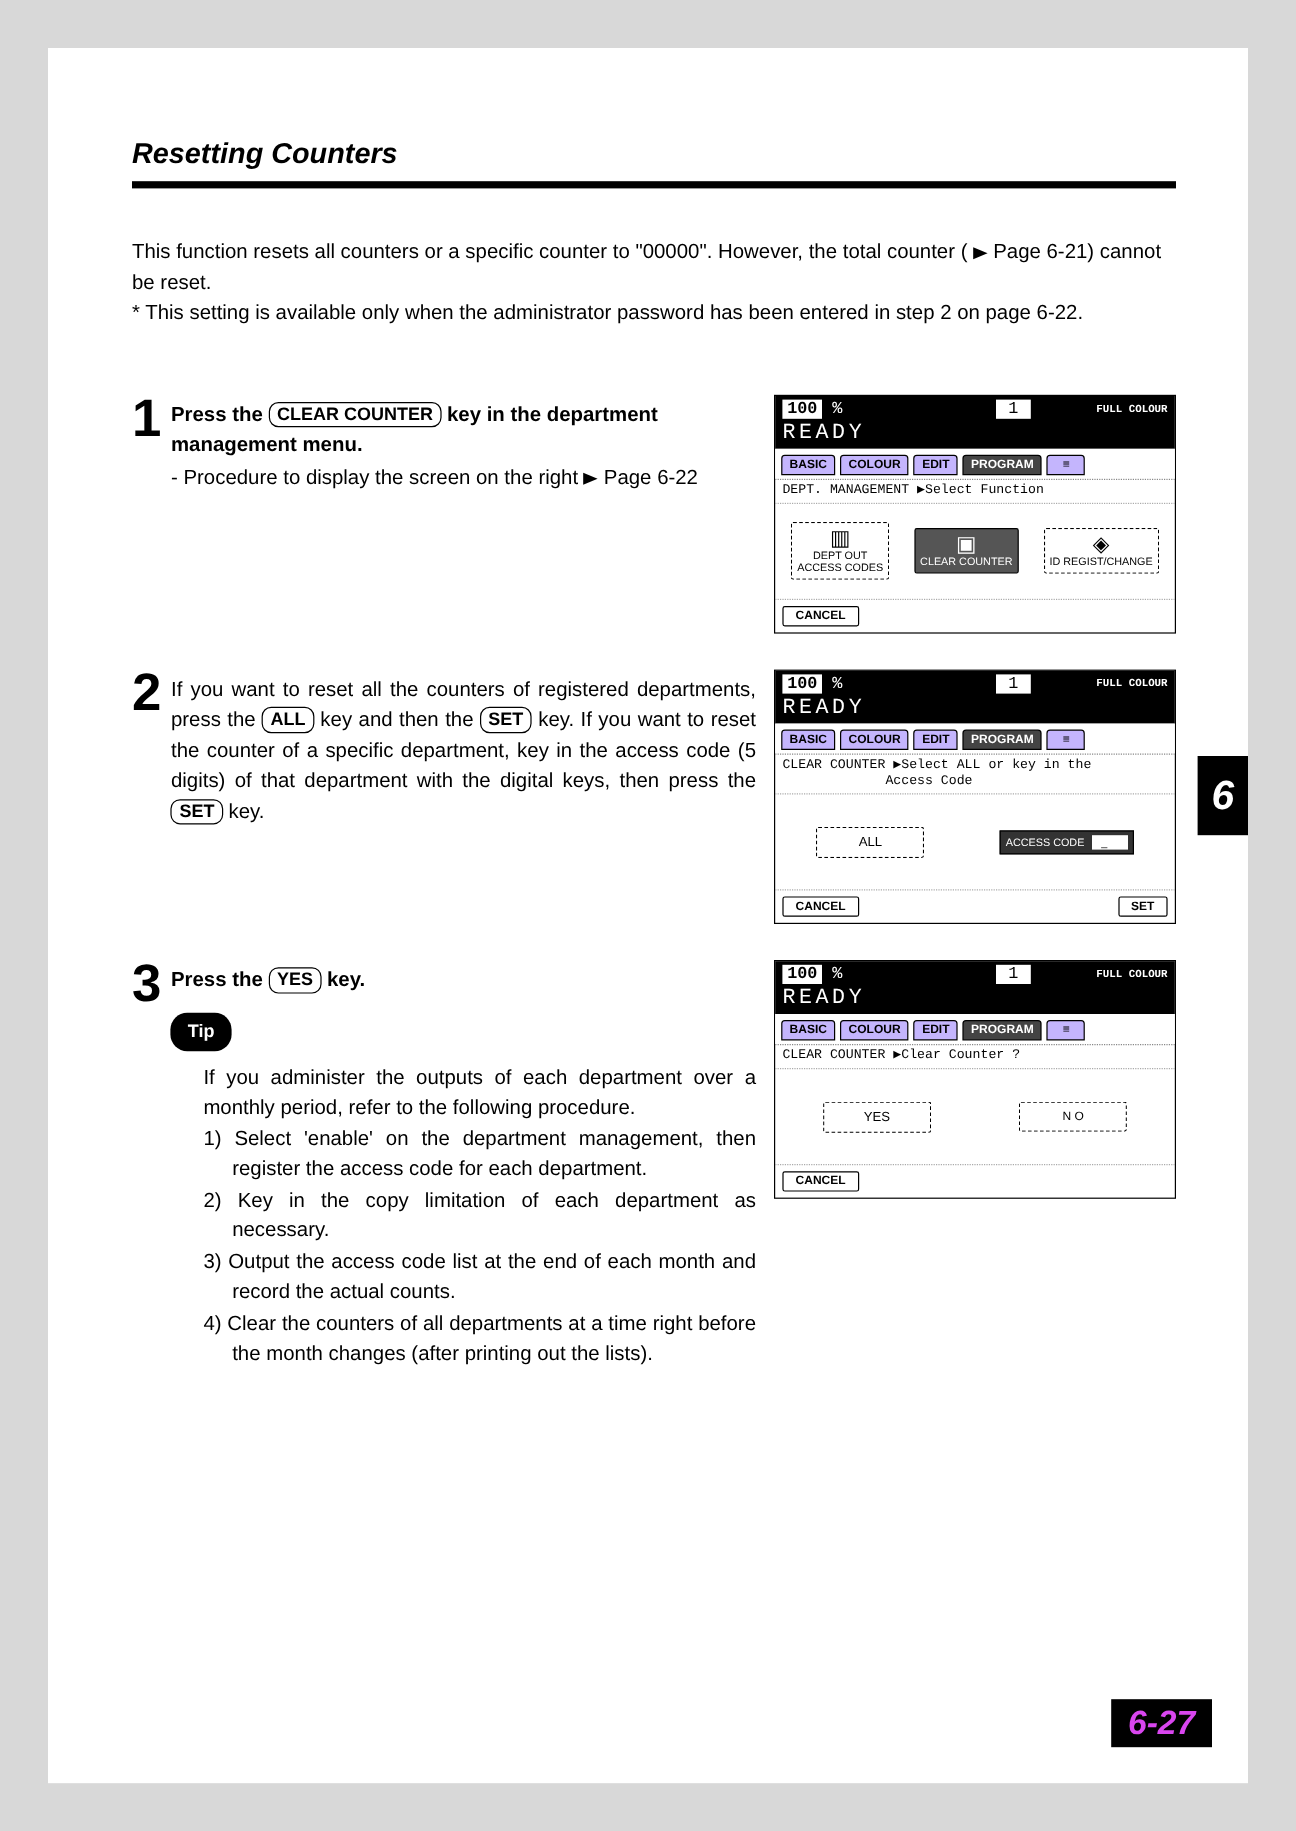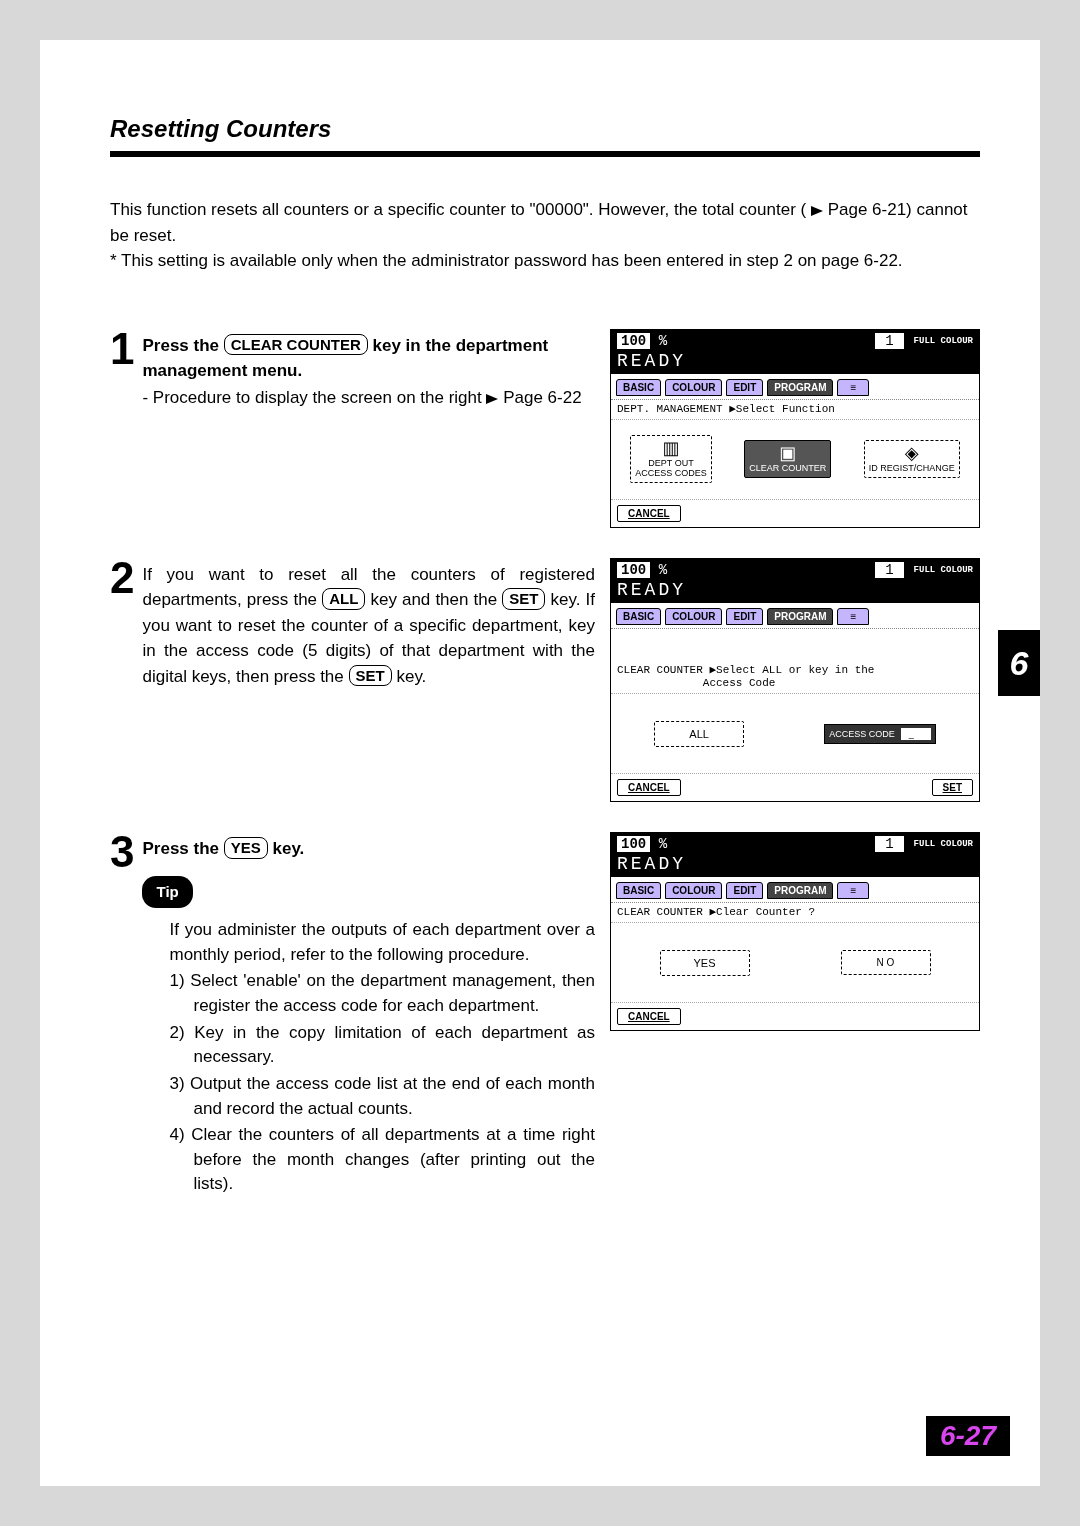--- a/index.html
+++ b/index.html
@@ -91,21 +91,21 @@
     text-align: justify;
     margin-left: 27px;
   }
   .tip-body .li {
     padding-left: 24px;
     text-indent: -24px;
     margin-top: 2px;
   }
   
   .screen {
-    width: 370px;
+    width: 335px;
     border: 1.5px solid #000;
     flex-shrink: 0;
   }
   .scr-top {
     background: #000;
     color: #fff;
     padding: 3px 6px;
     font-family: "Courier New", monospace;
     font-size: 14px;
   }
@@ -191,21 +191,20 @@
     justify-content: space-between;
     padding: 5px 6px;
   }
   .foot-btn {
     border: 1.5px solid #000;
     border-radius: 2px;
     font-size: 10px;
     font-weight: bold;
     padding: 2px 10px;
     font-family: Arial, sans-serif;
-    text-decoration: underline;
   }
   .chapter-tab {
     position: absolute;
     right: 0;
     top: 590px;
     width: 42px;
     height: 66px;
     background: #000;
     color: #fff;
     font-size: 34px;
@@ -227,21 +226,21 @@
     padding: 4px 14px;
   }
   .arrow-icon {
     display: inline-block;
     width: 0; height: 0;
     border-top: 5px solid transparent;
     border-bottom: 5px solid transparent;
     border-left: 12px solid #000;
     vertical-align: -1px;
   }
-  .fc-label { font-size: 9px; font-weight: bold; }
+  .fc-label { font-size: 9px; font-weight: bold; margin-left: 45px; }
   .access-field {
     border: 1.5px solid #000;
     background: #333;
     color: #fff;
     font-size: 9px;
     padding: 3px 4px;
     display: inline-flex;
     align-items: center;
     gap: 6px;
   }
@@ -349,21 +348,21 @@
         </div>
         <div class="ready">READY</div>
       </div>
       <div class="scr-tabs">
         <div class="scr-tab">BASIC</div>
         <div class="scr-tab">COLOUR</div>
         <div class="scr-tab">EDIT</div>
         <div class="scr-tab dark">PROGRAM</div>
         <div class="scr-tab icon">≡</div>
       </div>
-      <div class="scr-subline" style="white-space:pre;margin-top:32px;">CLEAR COUNTER ▶Select ALL or key in the
+      <div class="scr-subline" style="white-space:pre;">CLEAR COUNTER ▶Select ALL or key in the
              Access Code</div>
       <div class="scr-body">
         <div class="scr-btn dotted" style="min-width:90px; font-size:11px; padding:6px 4px;">ALL</div>
         <div class="access-field">
           <span>ACCESS CODE</span>
           <span class="access-input">_</span>
         </div>
       </div>
       <div class="scr-foot">
         <div class="foot-btn">CANCEL</div>

